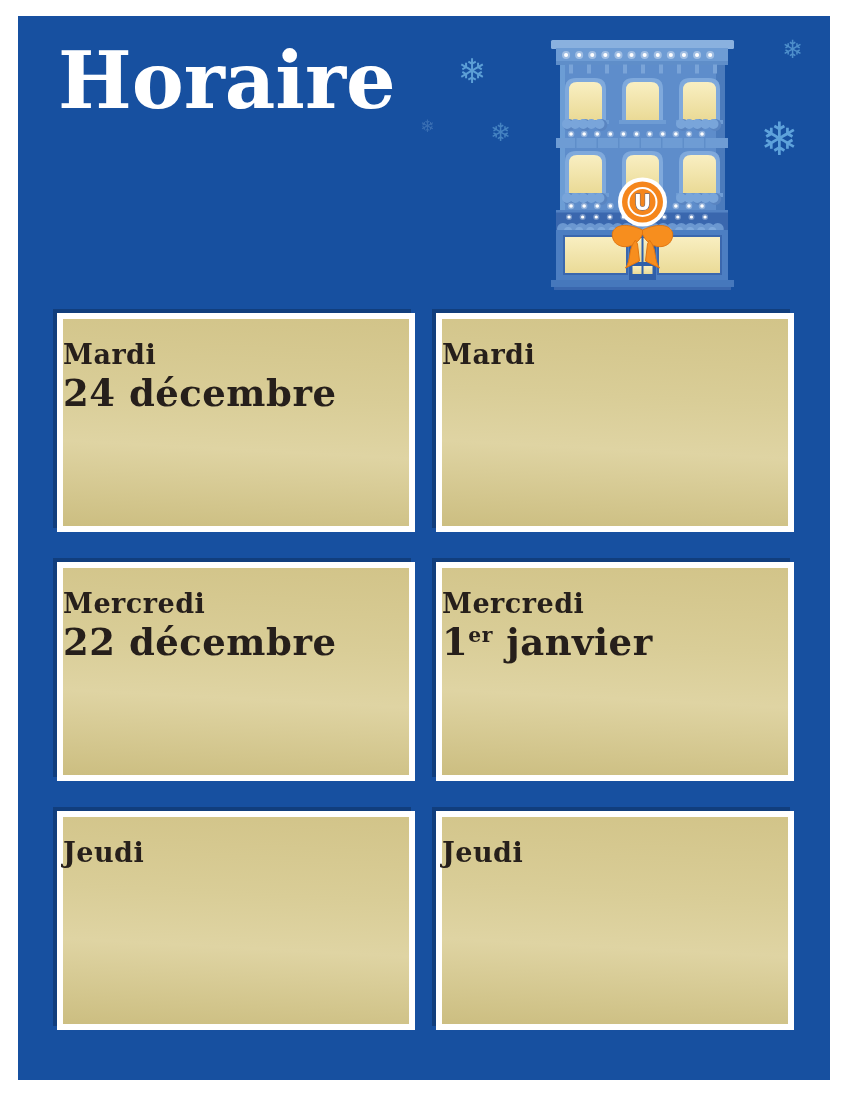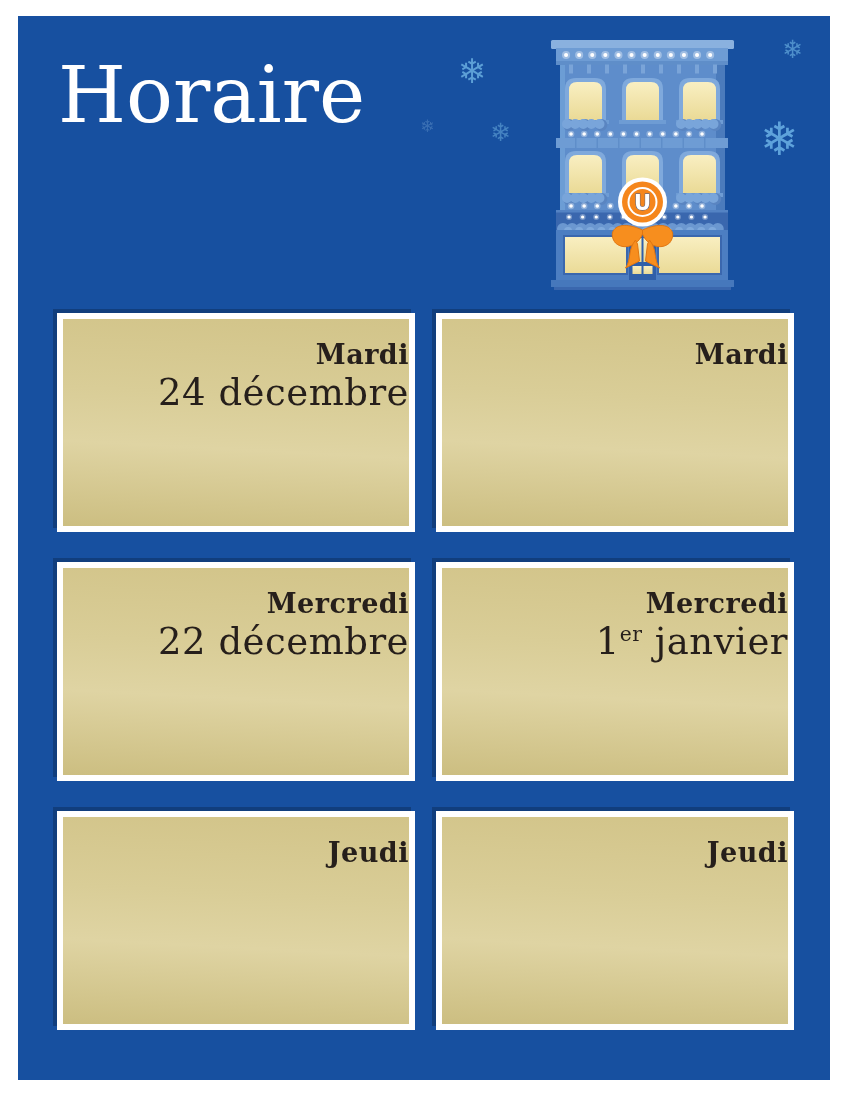--- a/index.html
+++ b/index.html
@@ -9,23 +9,23 @@
   .poster {
     position: absolute;
     left: 18px; top: 16px;
     width: 812px; height: 1064px;
     background: #1750A0;
   }
 
   
   .title {
     position: absolute;
-    left: 40px; top: 32px;
+    left: 40px; top: 18px;
     color: #ffffff;
-    font-weight: normal;
+    font-weight: bold;
     font-size: 78px;
     line-height: 1.21;
     letter-spacing: 0px;
   }
   .title div { white-space: nowrap; }
 
   
   .snowflake {
     position: absolute;
     font-family: "DejaVu Sans", sans-serif;
@@ -53,32 +53,32 @@
     display: grid;
     grid-template-columns: 358px 358px;
     column-gap: 21px;
     row-gap: 30px;
   }
   .card {
     height: 219px;
     border: 6px solid #ffffff;
     background: linear-gradient(183deg, #D2C489 0%, #D9CD97 38%, #DFD4A3 62%, #CCBE81 100%);
     box-shadow: -4px -4px 0 rgba(10, 34, 72, 0.40);
-    text-align: right;
+    text-align: left;
     padding-top: 20px;
     color: #261F1B;
   }
   .card-day {
     font-size: 27px;
     font-weight: bold;
     letter-spacing: 0.5px;
   }
   .card-date {
     font-size: 37px;
-    font-weight: normal;
+    font-weight: bold;
     margin-top: 1px;
     letter-spacing: 0.5px;
   }
   .card-date sup {
     font-size: 55%;
     vertical-align: super;
     line-height: 0;
     margin-top: 16px;
   }
 </style>

